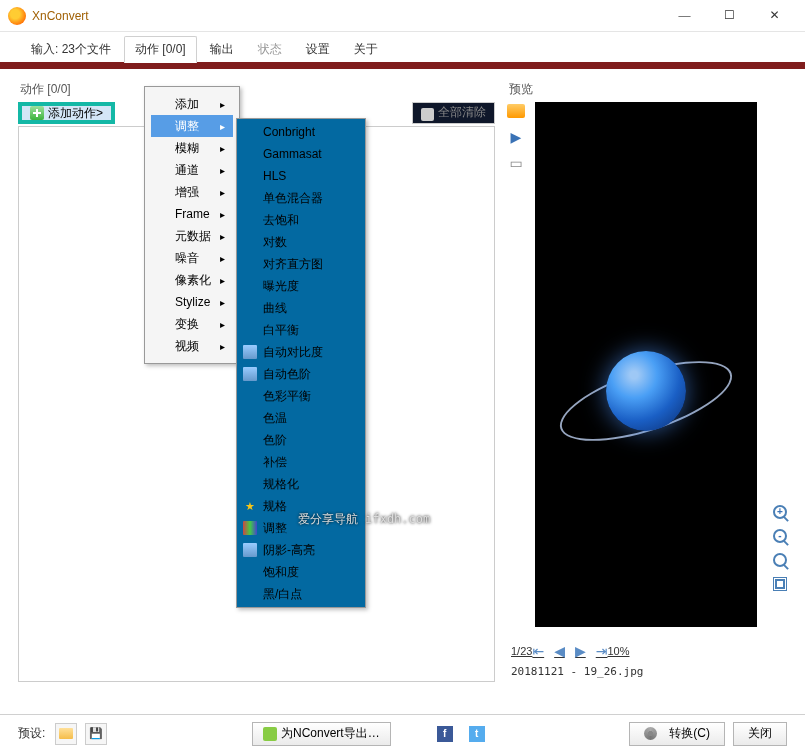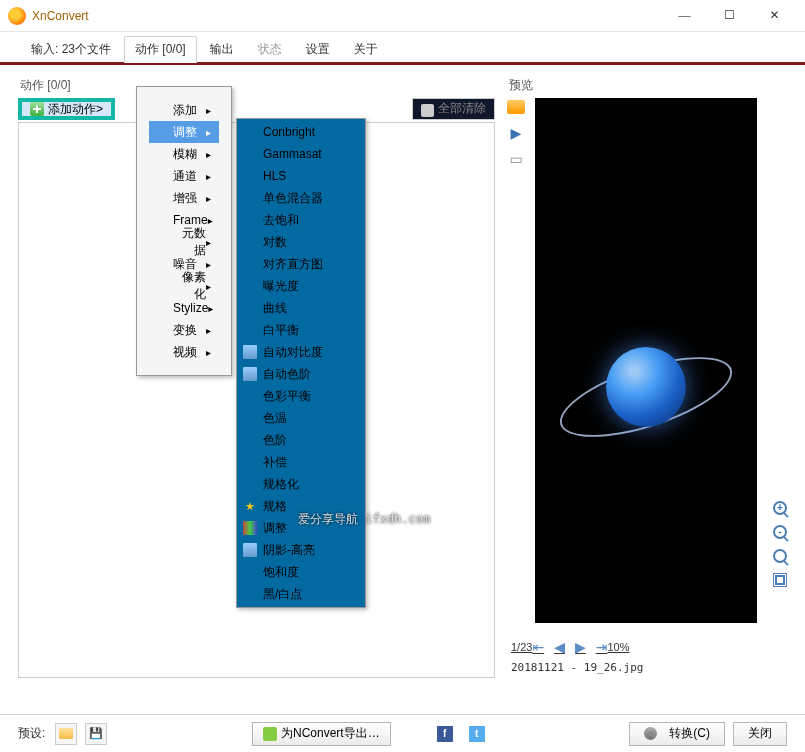--- a/index.html
+++ b/index.html
@@ -2,21 +2,21 @@
 <html><head>
 <meta charset="utf-8">
 <style>
 * { box-sizing: border-box; margin: 0; padding: 0; }
 body { font-family: "Microsoft YaHei", "Segoe UI", sans-serif; font-size: 12px; background: #fff; width: 805px; height: 752px; overflow: hidden; position: relative; }
 .titlebar { height: 32px; display: flex; align-items: center; padding: 0 8px; background: #fff; border-bottom: 1px solid #e5e5e5; }
 .titlebar .app-icon { width: 18px; height: 18px; background: radial-gradient(circle at 40% 40%, #ffcc33 30%, #ff6600 80%); border-radius: 50%; margin-right: 6px; }
 .titlebar .title { font-size: 12px; color: #a16207; }
 .winbtns { margin-left: auto; display: flex; }
 .winbtn { width: 45px; height: 28px; display: flex; align-items: center; justify-content: center; color: #333; font-family: "Segoe UI Symbol"; }
-.tabs { display: flex; padding: 4px 8px 0 20px; background: #fff; border-bottom: 3px solid #7f1d1d; gap: 2px; }
+.tabs { display: flex; padding: 4px 8px 0 20px; background: #fff; border-bottom: 7px solid #7f1d1d; gap: 2px; }
 .tab { padding: 4px 10px; font-size: 12px; color: #333; cursor: pointer; border: 1px solid transparent; border-bottom: none; }
 .tab.active { background: #fff; border: 1px solid #d0d0d0; border-bottom: 1px solid #fff; margin-bottom: -1px; border-radius: 2px 2px 0 0; }
 .tab.disabled { color: #999; }
 .content { display: flex; padding: 12px 18px; gap: 12px; height: 625px; }
 .left-panel { flex: 1; display: flex; flex-direction: column; }
 .panel-label { font-size: 12px; color: #555; margin-bottom: 4px; padding-left: 2px; }
 .action-bar { display: flex; gap: 6px; align-items: center; margin-bottom: 2px; }
 .add-action-btn { display: flex; align-items: center; gap: 4px; padding: 2px 8px; border: 4px solid #14b8a6; background: #d4e6f7; font-size: 12px; cursor: pointer; height: 22px; }
 .add-icon { width: 14px; height: 14px; background: linear-gradient(#9de09d, #3cb33c); border-radius: 2px; position: relative; }
 .add-icon::before, .add-icon::after { content: ""; position: absolute; background: #fff; }
@@ -47,21 +47,21 @@
 .preset-btn { width: 22px; height: 22px; border: 1px solid #ccc; background: #f6f6f6; display: flex; align-items: center; justify-content: center; font-size: 11px; }
 .folder-ico { width: 14px; height: 11px; background: linear-gradient(#ffe099, #f5bd4a); border-radius: 1px; }
 .export-btn { display: flex; align-items: center; gap: 4px; padding: 3px 10px; border: 1px solid #b5b5b5; background: linear-gradient(#fff, #ebebeb); font-size: 12px; height: 24px; }
 .social-icon { width: 16px; height: 16px; display: inline-flex; align-items: center; justify-content: center; font-size: 10px; font-weight: bold; color: #fff; }
 .fb { background: #3b5998; }
 .tw { background: #55acee; }
 .convert-btn, .close-btn { padding: 3px 14px; border: 1px solid #b5b5b5; background: linear-gradient(#fff, #ebebeb); font-size: 12px; height: 24px; display: flex; align-items: center; gap: 12px; }
 .gear-ico { width: 13px; height: 13px; background: radial-gradient(circle, #888 30%, transparent 30%), conic-gradient(#aaa, #777, #aaa); border-radius: 50%; }
 
 
-.menu1 { position: absolute; left: 136px; top: 86px; width: 96px; background: #f5f5f5; border: 1px solid #999; box-shadow: 2px 2px 4px rgba(0,0,0,0.25); z-index: 100; padding: 12px; text-align: right; }
+.menu1 { position: absolute; left: 144px; top: 86px; width: 96px; background: #f5f5f5; border: 1px solid #999; box-shadow: 2px 2px 4px rgba(0,0,0,0.25); z-index: 100; padding: 6px; }
 .menu2 { position: absolute; left: 236px; top: 118px; width: 130px; background: #0369a1; border: 1px solid #999; box-shadow: 2px 2px 4px rgba(0,0,0,0.25); z-index: 101; padding: 2px; }
 .menu-item { display: flex; align-items: center; height: 22px; padding: 0 8px 0 24px; font-size: 12px; position: relative; cursor: pointer; }
 .menu-item.highlighted { background: #579de6; color: #fff; }
 .menu-item .arrow { margin-left: auto; font-size: 10px; }
 .menu-item .mi-icon { position: absolute; left: 4px; width: 14px; height: 14px; display: flex; align-items: center; justify-content: center; }
 .mi-icon.img-ico { background: linear-gradient(#9cf, #69c); border-radius: 1px; }
 .mi-icon.star-ico::before { content: "★"; color: #f5c518; font-size: 11px; }
 .mi-icon.adj-ico { background: linear-gradient(90deg,#c44,#4c4,#44c); border-radius: 1px; }
 
 .watermark { position: absolute; left: 298px; top: 511px; font-size: 12px; color: #ddd; font-family: monospace; z-index: 200; text-shadow: 0 0 3px #000; }

